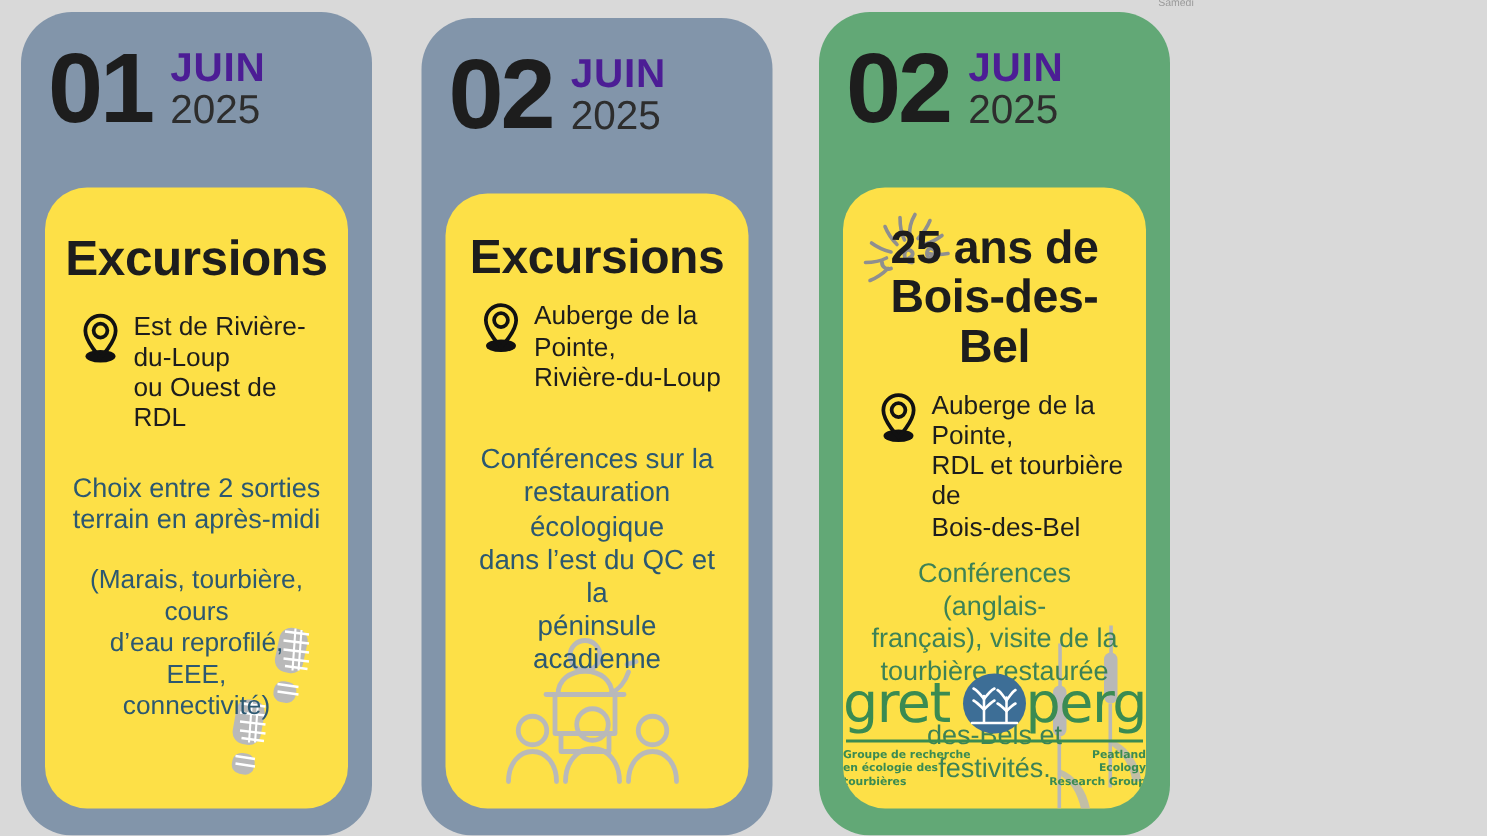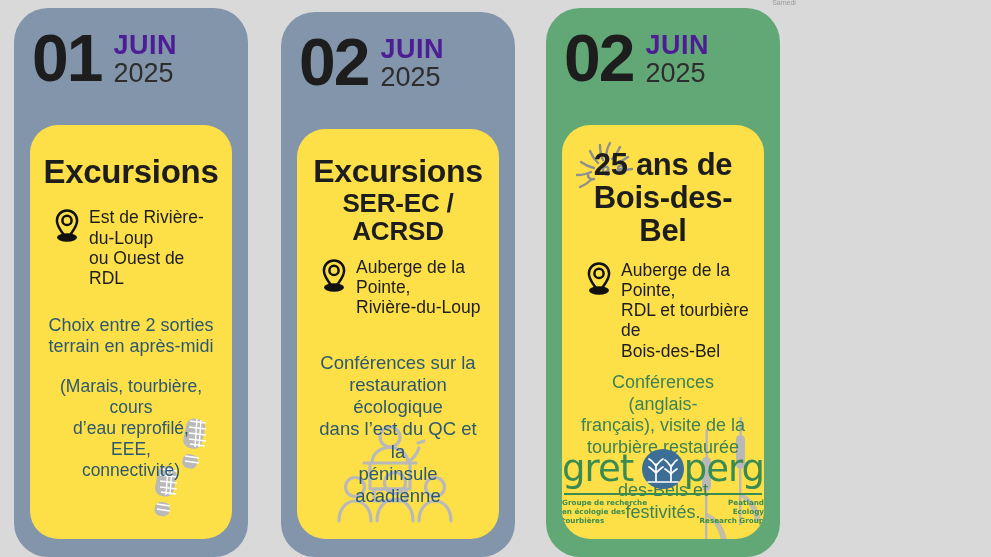--- a/index.html
+++ b/index.html
@@ -286,21 +286,20 @@
           <path d="M16 96c0-12 7.2-20 16-20s16 8 16 20"></path>
           <circle cx="72" cy="58" r="10.5"></circle>
           <path d="M54 96c0-13 8-22 18-22s18 9 18 22"></path>
           <circle cx="112" cy="62" r="9.5"></circle>
           <path d="M96 96c0-12 7.2-20 16-20s16 8 16 20"></path>
         </g>
       </svg>
 
       <div class="panel-inner">
         <div class="title">Excursions</div>
-        <div class="subtitle">SER-EC / ACRSD</div>
 
         <div class="loc">
           <svg class="pin" viewBox="0 0 30 34">
             <ellipse cx="15" cy="29.5" rx="10" ry="4.2" fill="#111"></ellipse>
             <path d="M15 2.4c-5.6 0-10.1 4.5-10.1 10.1 0 7.4 10.1 18 10.1 18s10.1-10.6 10.1-18C25.1 6.9 20.6 2.4 15 2.4z" fill="none" stroke="#111" stroke-width="2.5"></path>
             <circle cx="15" cy="12.4" r="4.6" fill="none" stroke="#111" stroke-width="2.5"></circle>
           </svg>
           <div class="loc-text">Auberge de la Pointe,<br>Rivière-du-Loup</div>
         </div>
 

